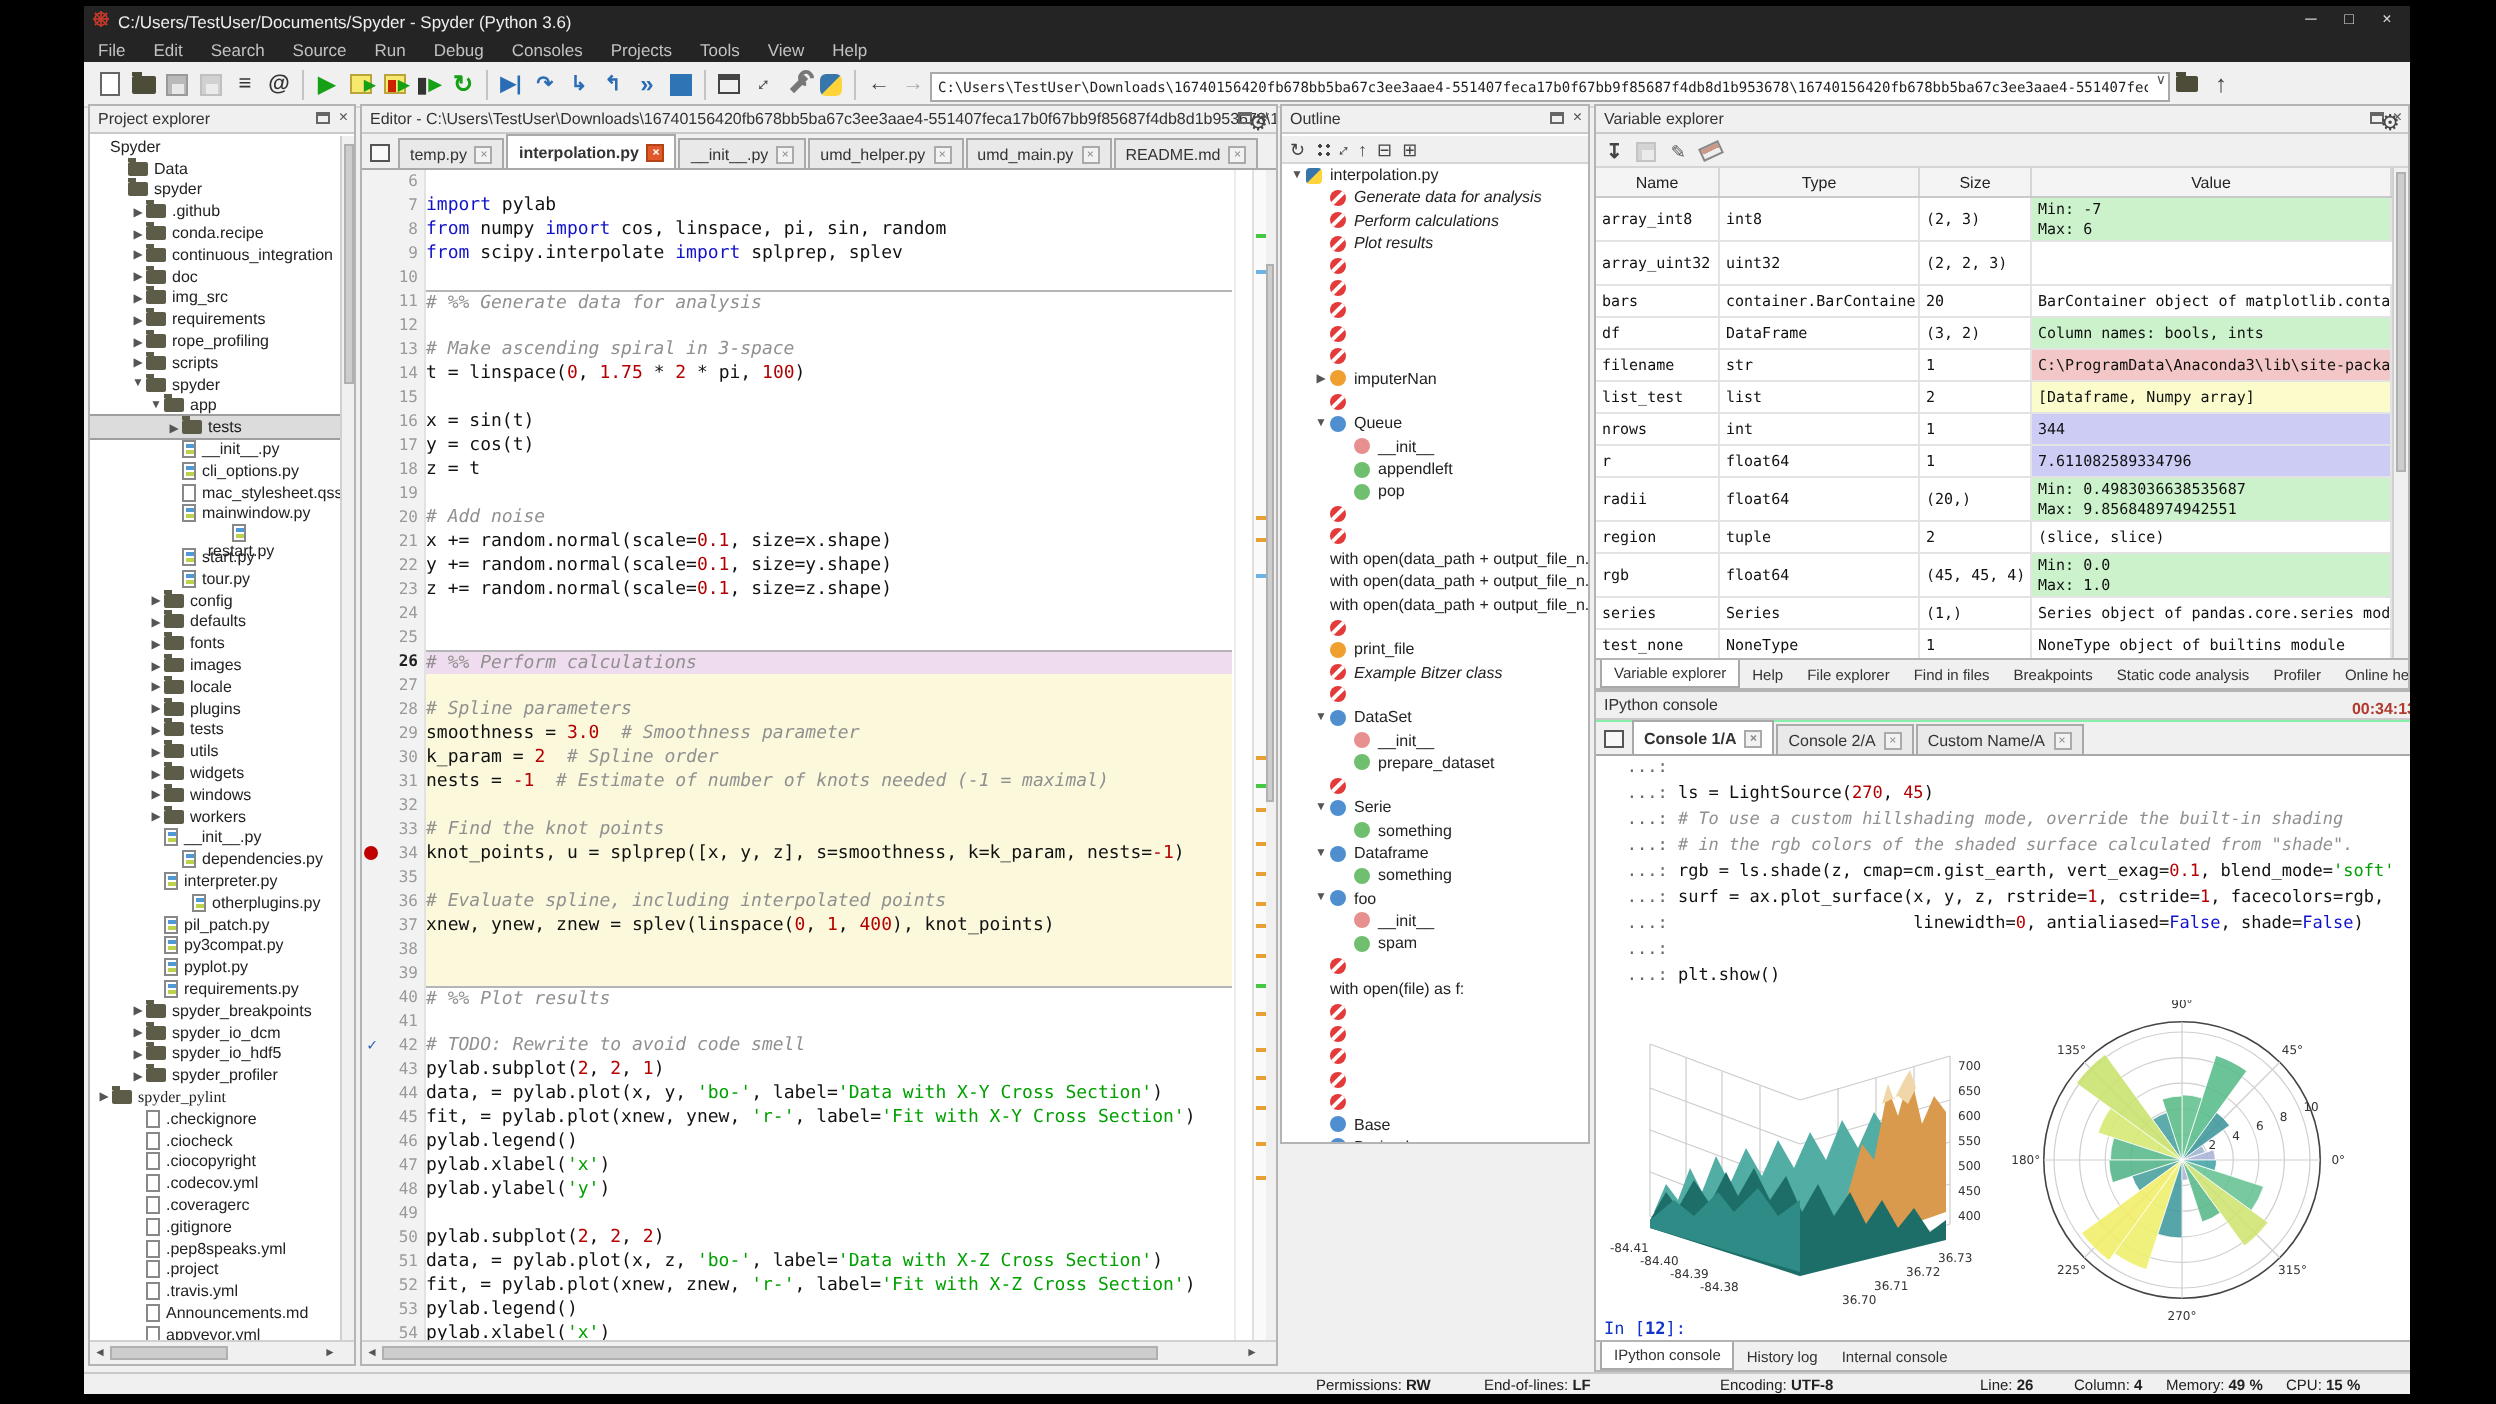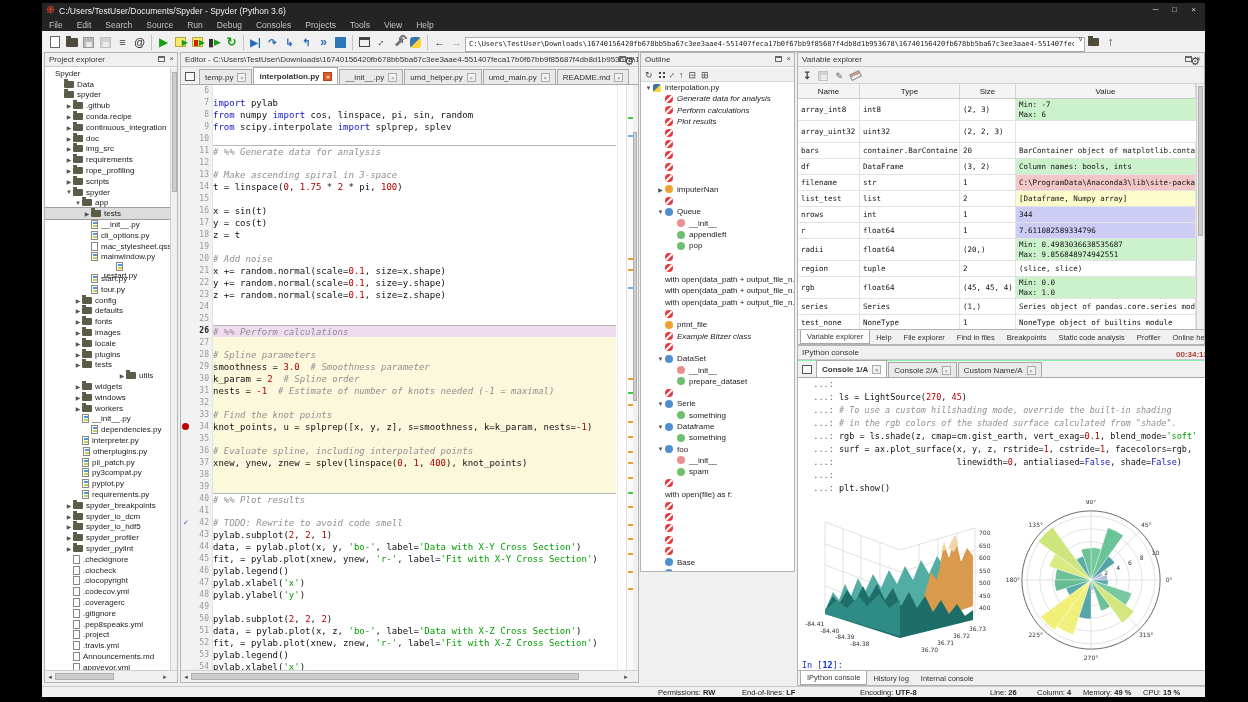--- a/index.html
+++ b/index.html
@@ -427,21 +427,21 @@
         <div class="trow" style="padding-left: 29px;">
           <span class="arr">▶</span>
           <span class="tic tfold"></span>
           <span>plugins</span>
         </div>
         <div class="trow" style="padding-left: 29px;">
           <span class="arr">▶</span>
           <span class="tic tfold"></span>
           <span>tests</span>
         </div>
-        <div class="trow" style="padding-left: 29px; margin-left: 44px;">
+        <div class="trow" style="padding-left: 29px;">
           <span class="arr">▶</span>
           <span class="tic tfold"></span>
           <span>utils</span>
         </div>
         <div class="trow" style="padding-left: 29px;">
           <span class="arr">▶</span>
           <span class="tic tfold"></span>
           <span>widgets</span>
         </div>
         <div class="trow" style="padding-left: 29px;">
@@ -462,21 +462,21 @@
         <div class="trow" style="padding-left: 38px;">
           <span class="arr"></span>
           <span class="tic tpy"></span>
           <span>dependencies.py</span>
         </div>
         <div class="trow" style="padding-left: 29px;">
           <span class="arr"></span>
           <span class="tic tpy"></span>
           <span>interpreter.py</span>
         </div>
-        <div class="trow" style="padding-left: 30px;">
+        <div class="trow" style="padding-left: 43px;">
           <span class="arr"></span>
           <span class="tic tpy"></span>
           <span>otherplugins.py</span>
         </div>
         <div class="trow" style="padding-left: 29px;">
           <span class="arr"></span>
           <span class="tic tpy"></span>
           <span>pil_patch.py</span>
         </div>
         <div class="trow" style="padding-left: 29px;">
@@ -507,21 +507,21 @@
         <div class="trow" style="padding-left: 20px;">
           <span class="arr">▶</span>
           <span class="tic tfold"></span>
           <span>spyder_io_hdf5</span>
         </div>
         <div class="trow" style="padding-left: 20px;">
           <span class="arr">▶</span>
           <span class="tic tfold"></span>
           <span>spyder_profiler</span>
         </div>
-        <div class="trow" style="padding-left: 20px;">
+        <div class="trow" style="padding-left: 3px; font-family: Liberation Serif, serif;">
           <span class="arr">▶</span>
           <span class="tic tfold"></span>
           <span>spyder_pylint</span>
         </div>
         <div class="trow" style="padding-left: 20px;">
           <span class="arr"></span>
           <span class="tic tfile"></span>
           <span>.checkignore</span>
         </div>
         <div class="trow" style="padding-left: 20px;">

